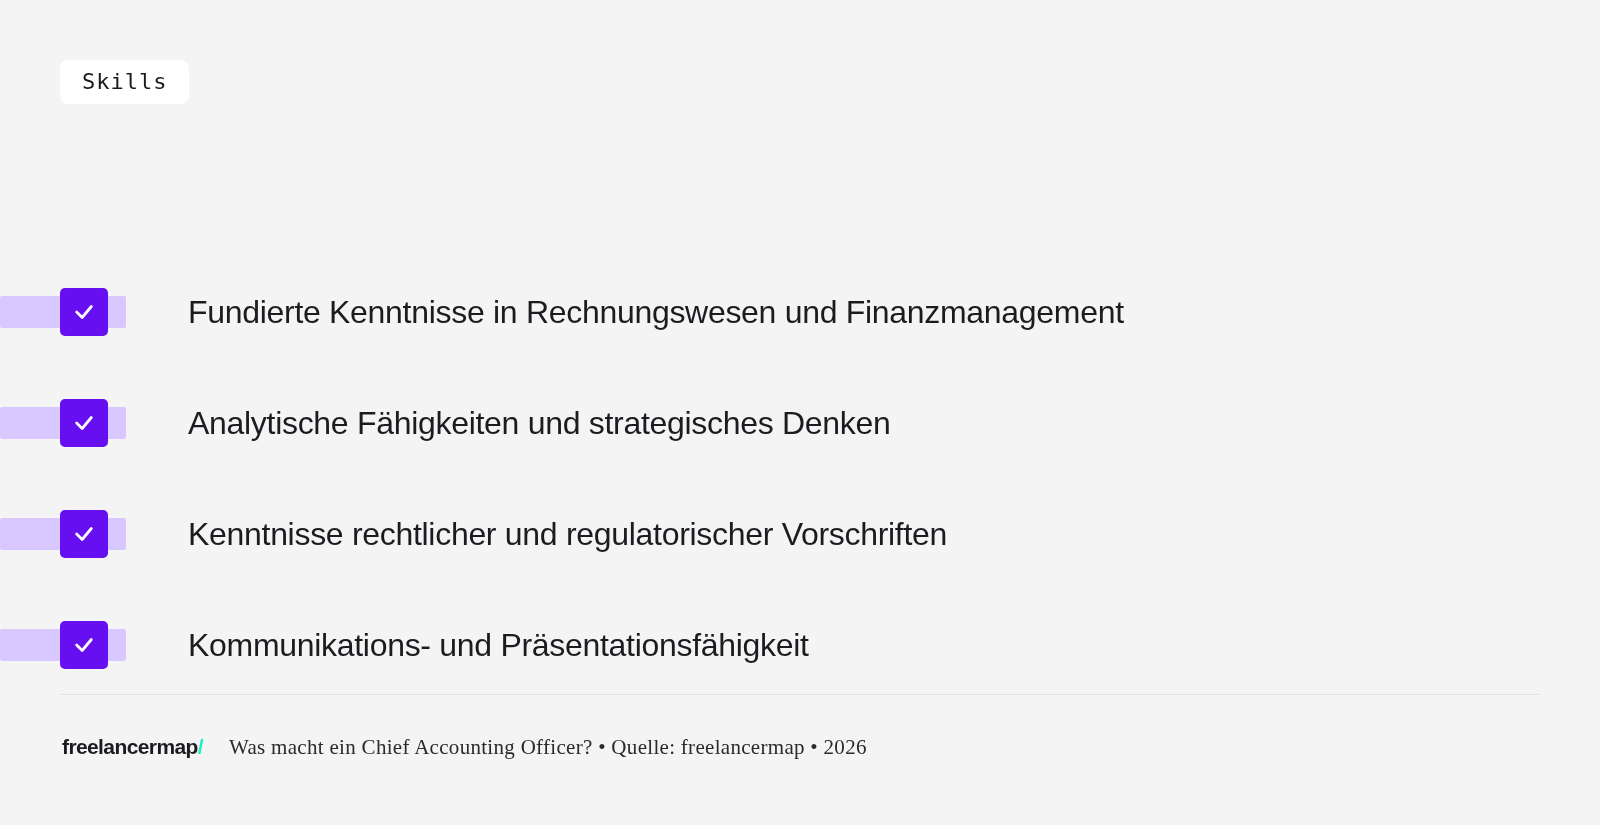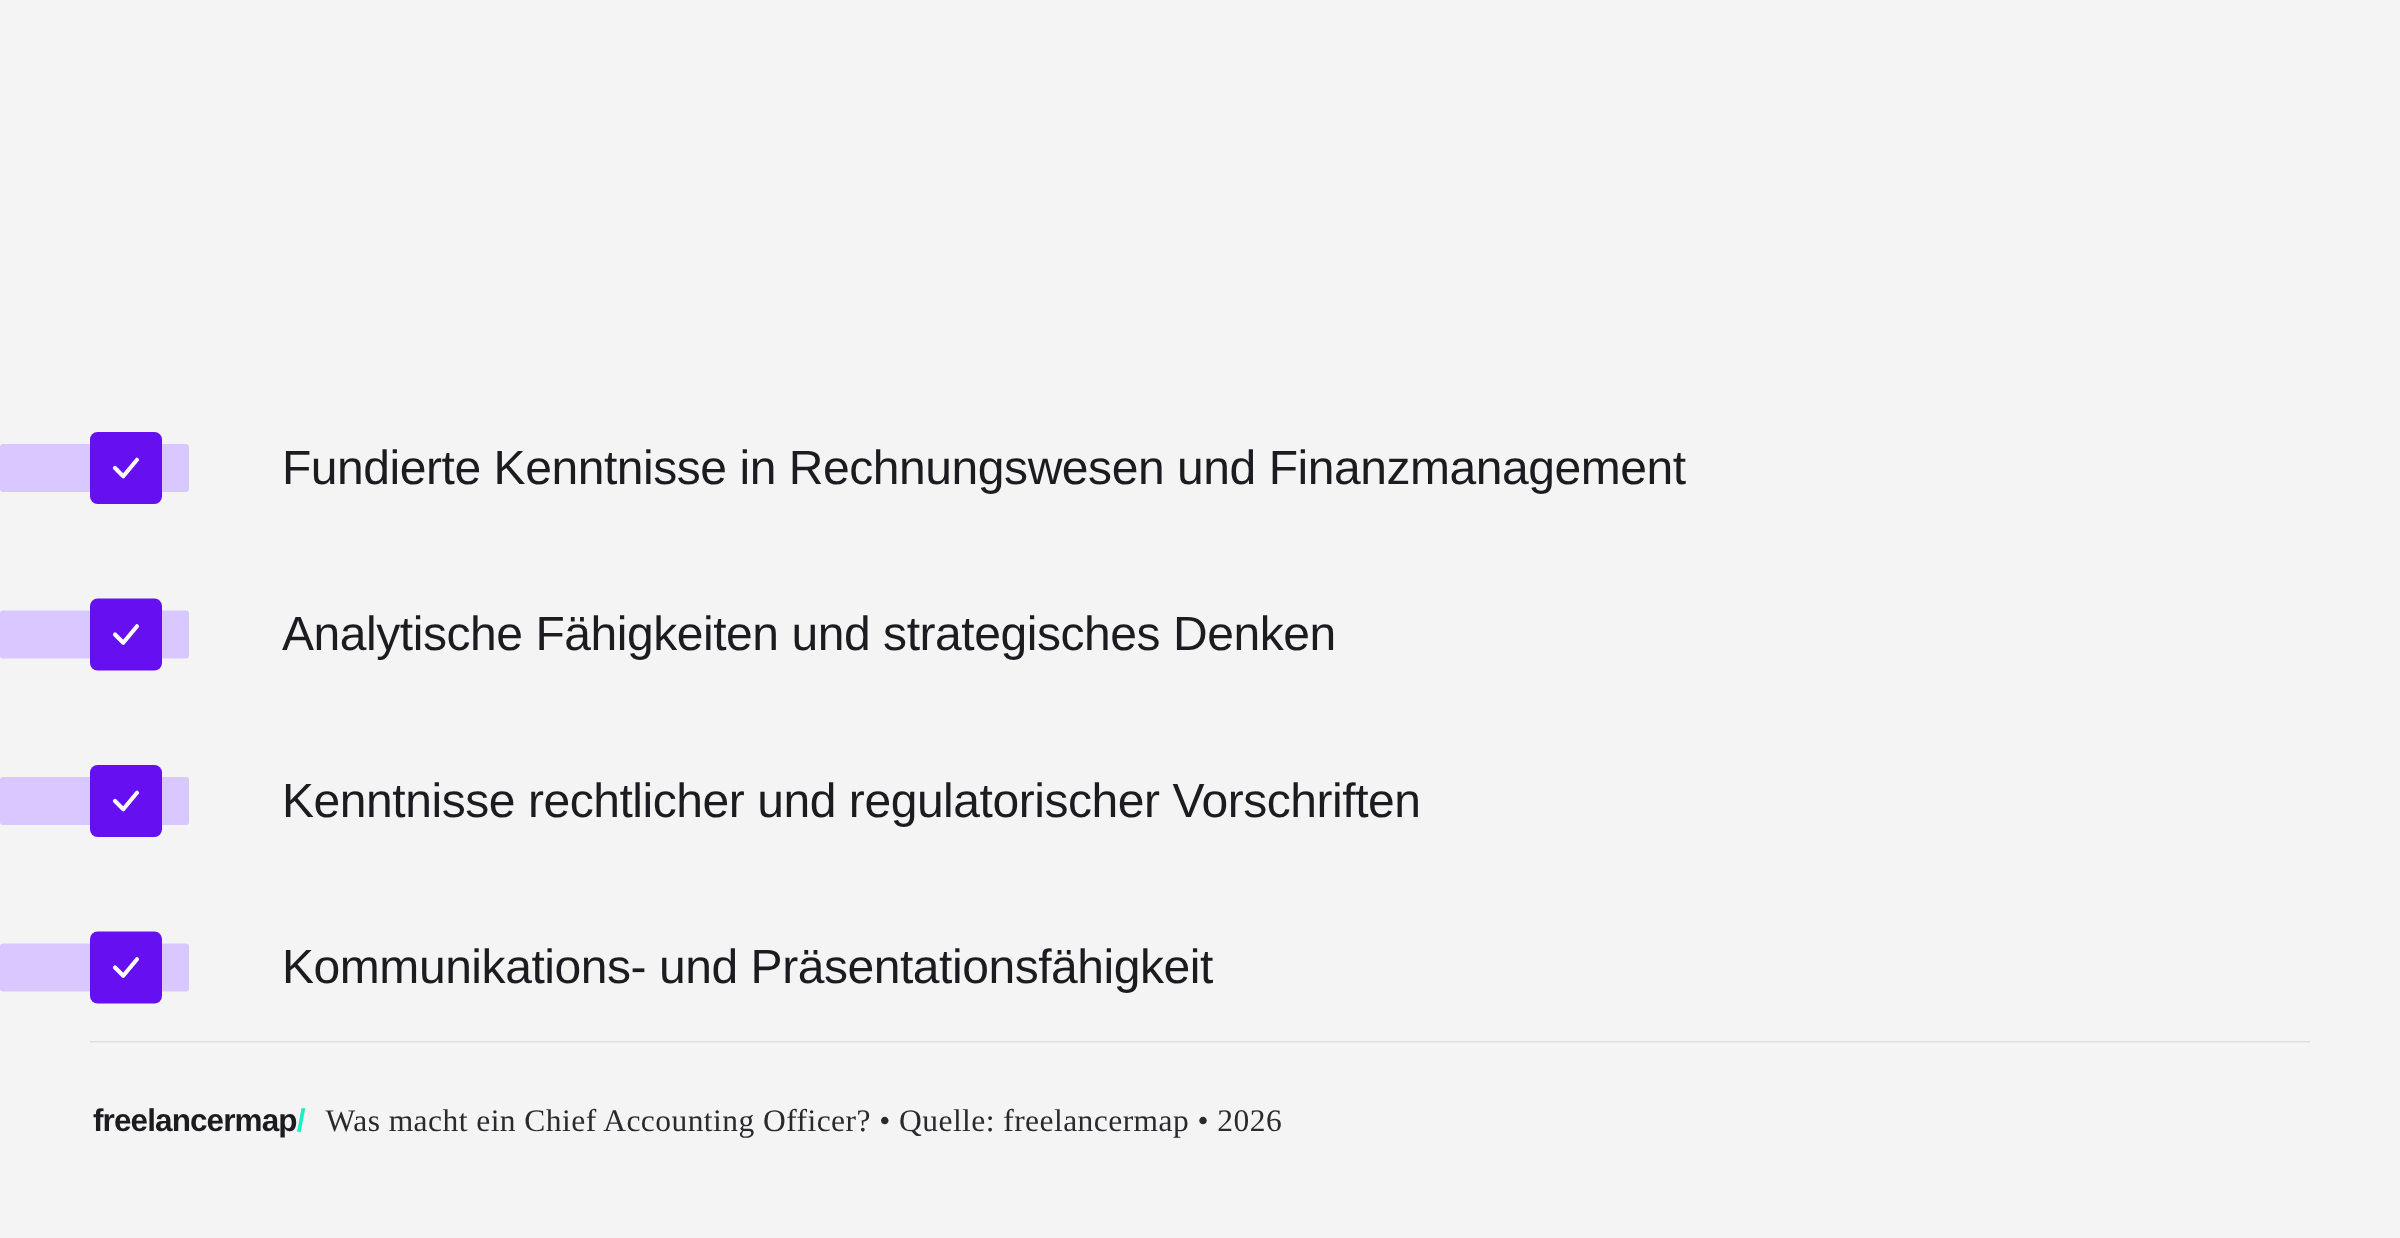--- a/index.html
+++ b/index.html
@@ -96,41 +96,42 @@
     width: 1480px;
     height: 1px;
     background: #e0e0e0;
   }
   .footer {
     position: absolute;
     left: 62px;
     top: 735px;
     display: flex;
     align-items: baseline;
-    gap: 14px;
+    gap: 26px;
   }
   .brand {
     font-size: 21px;
     font-weight: bold;
     color: #1b1b20;
     letter-spacing: -0.6px;
   }
   .brand .slash { color: #19f0c3; }
   .footer-text {
     font-family: Liberation Serif, serif;
     font-size: 21px;
     color: #2a2a2e;
     letter-spacing: 0.3px;
   }
 </style>
 </head>
 <body>
 
 <div class="page">
 
+  <div class="eyebrow">Skills</div>
 
 
   <div class="list">
 
     <div class="row">
       <div class="bar"></div>
       <div class="check">
         <svg width="22" height="22" viewBox="0 0 24 24" fill="none" stroke="#ffffff" stroke-width="3" stroke-linecap="round" stroke-linejoin="round">
             <polyline points="4,12 10,18 20,6"></polyline>
           </svg>

